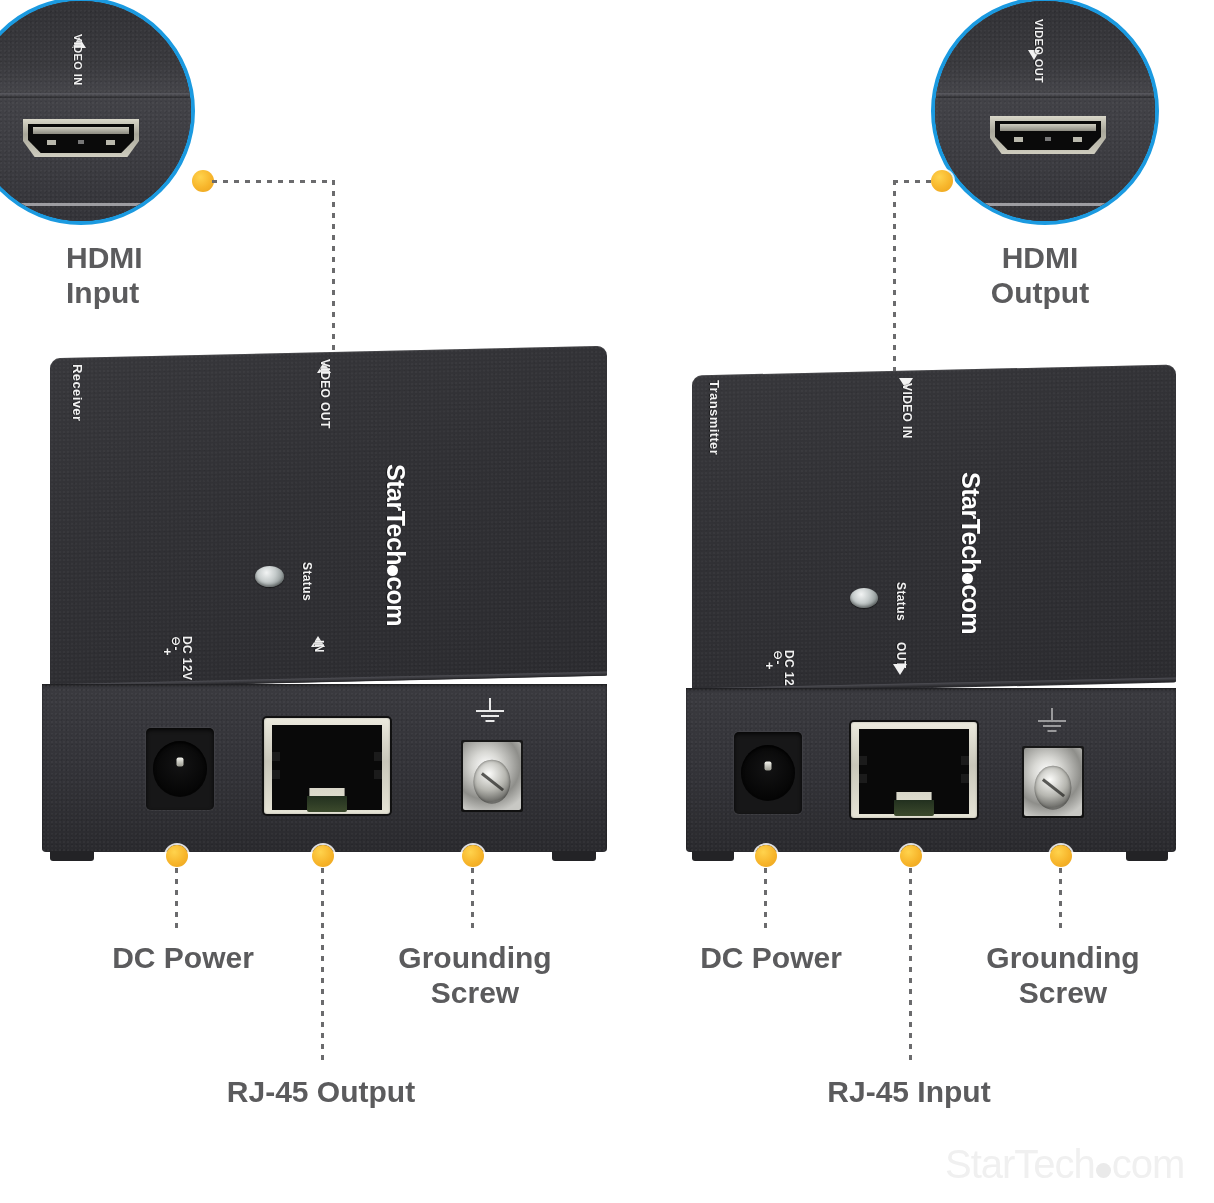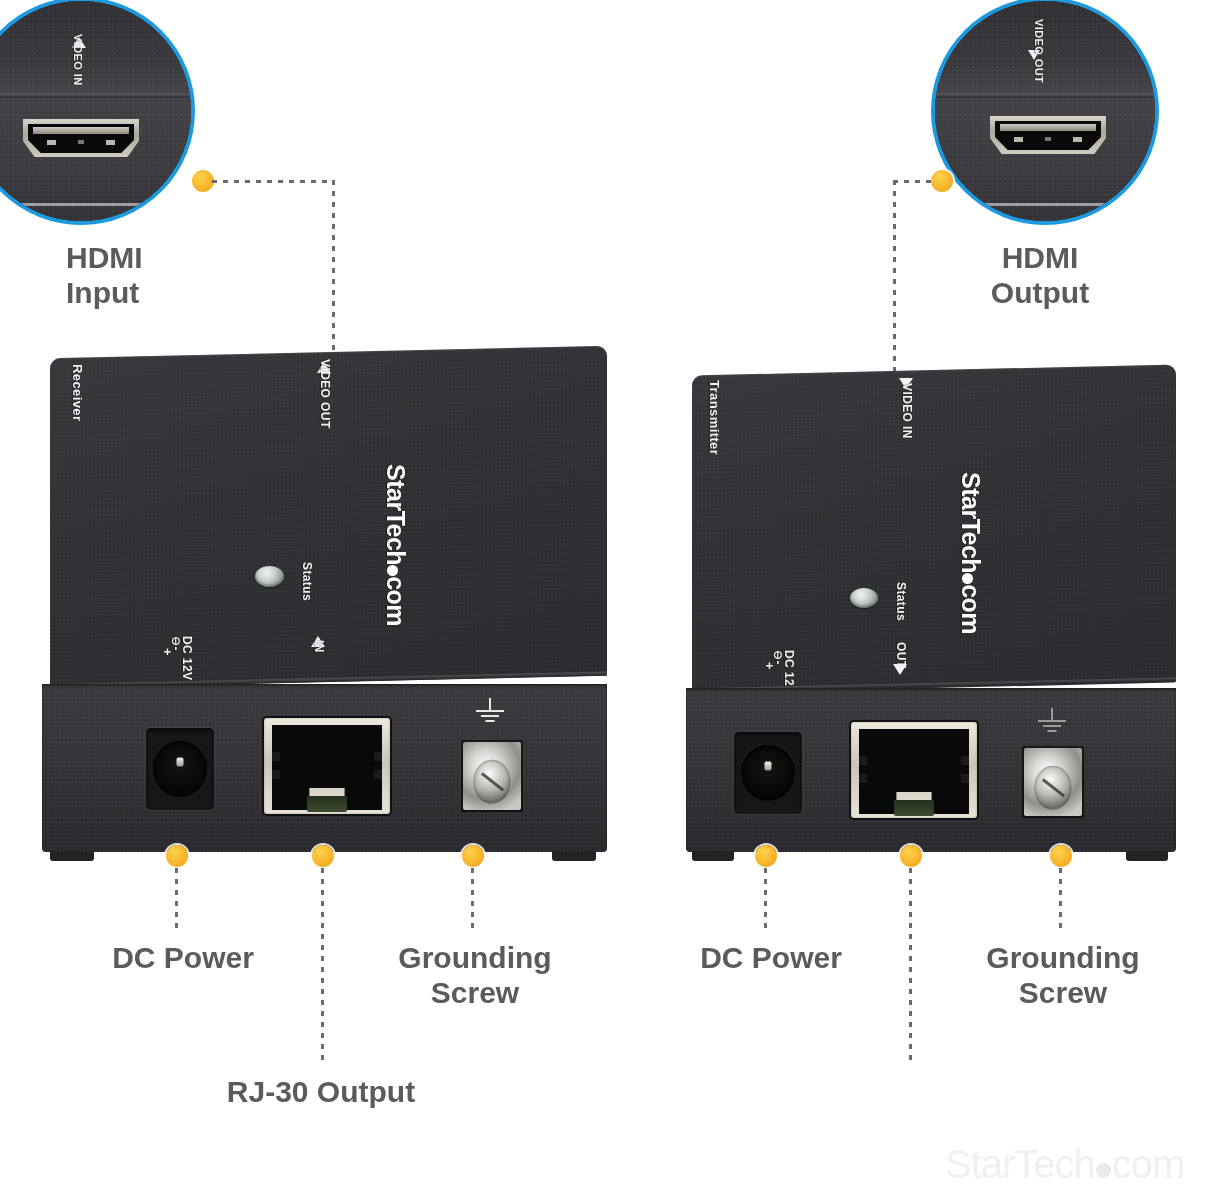--- a/index.html
+++ b/index.html
@@ -398,21 +398,21 @@
       </div>
     </div>
   </div>
 
   <div class="dot" style="left:166px;top:845px;"></div>
   <div class="lead-v" style="left:175px;top:868px;height:62px;"></div>
   <div class="label" style="left:98px;top:940px;width:170px;text-align:center;">DC Power</div>
 
   <div class="dot" style="left:312px;top:845px;"></div>
   <div class="lead-v" style="left:321px;top:868px;height:196px;"></div>
-  <div class="label" style="left:205px;top:1074px;width:232px;text-align:center;">RJ-30 Output</div>
+  <div class="label" style="left:205px;top:1074px;width:232px;text-align:center;">RJ-45 Output</div>
 
   <div class="dot" style="left:462px;top:845px;"></div>
   <div class="lead-v" style="left:471px;top:868px;height:62px;"></div>
   <div class="label" style="left:383px;top:940px;width:184px;text-align:center;">Grounding
 Screw</div>
 
   <div class="device" style="left:686px;top:370px;width:490px;height:482px;">
 
     <div class="dev-top" style="left:6px;width:484px;height:318px;transform:skewY(-1.3deg);">
       <div class="dev-topsurface">
@@ -475,20 +475,21 @@
       </div>
     </div>
   </div>
 
   <div class="dot" style="left:755px;top:845px;"></div>
   <div class="lead-v" style="left:764px;top:868px;height:62px;"></div>
   <div class="label" style="left:686px;top:940px;width:170px;text-align:center;">DC Power</div>
 
   <div class="dot" style="left:900px;top:845px;"></div>
   <div class="lead-v" style="left:909px;top:868px;height:196px;"></div>
+  <div class="label" style="left:800px;top:1074px;width:218px;text-align:center;">RJ-45 Input</div>
 
   <div class="dot" style="left:1050px;top:845px;"></div>
   <div class="lead-v" style="left:1059px;top:868px;height:62px;"></div>
   <div class="label" style="left:971px;top:940px;width:184px;text-align:center;">Grounding
 Screw</div>
 
   <div class="watermark" style="left:945px;top:1142px;">
     <span>StarTech</span><span class="wdot"></span><span>com</span>
   </div>
 

